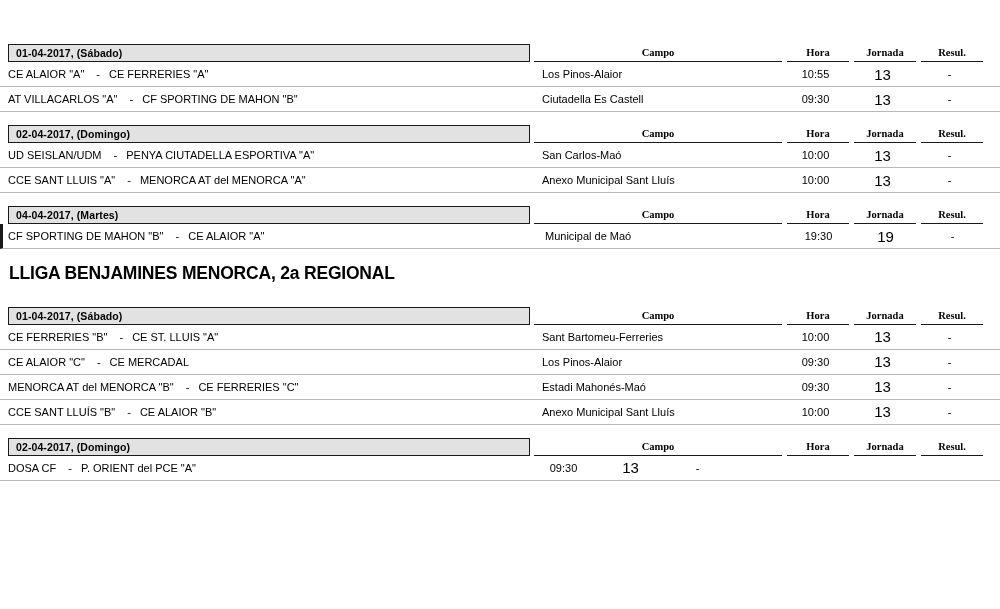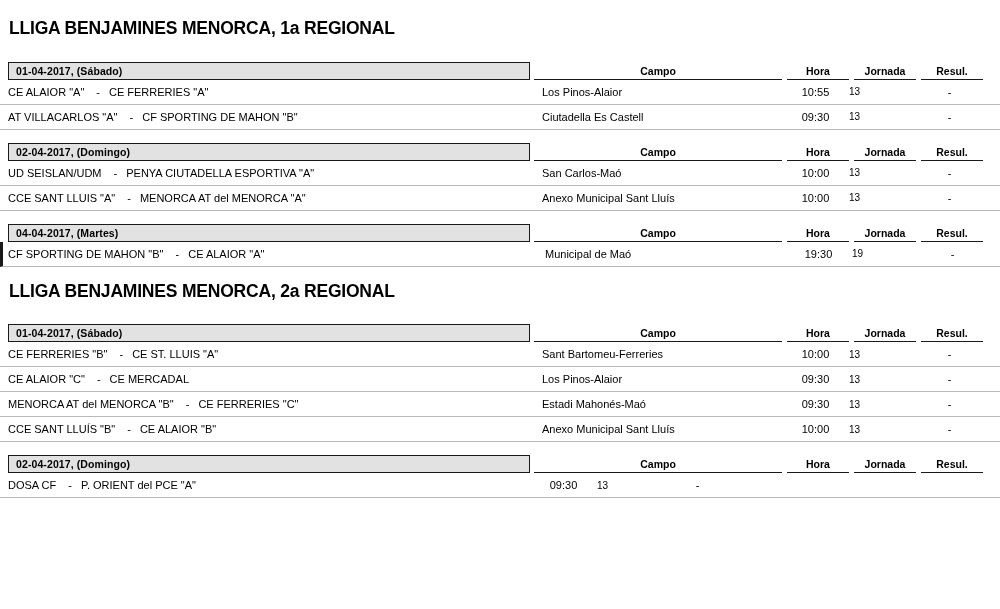--- a/index.html
+++ b/index.html
@@ -69,20 +69,21 @@
   }
 
   .hdr-cell {
     box-sizing: border-box;
     font-size: 10.5px;
     font-weight: bold;
     text-align: center;
     border-bottom: 1.6px solid #1a1a1a;
     padding-bottom: 2px;
     line-height: 12px;
+    font-family: Liberation Serif, serif;
   }
   .hdr-campo   { width: 248px; margin-left: 4px; }
   .hdr-hora    { width: 62px;  margin-left: 5px; }
   .hdr-jornada { width: 62px;  margin-left: 5px; }
   .hdr-resul   { width: 62px;  margin-left: 5px; }
 
   
   .match-row {
     display: flex;
     align-items: center;
@@ -117,43 +118,42 @@
   }
   .cell-hora {
     box-sizing: border-box;
     width: 67px;
     font-size: 11px;
     text-align: center;
   }
   .cell-jornada {
     box-sizing: border-box;
     width: 67px;
-    font-size: 10px;
-    text-align: left;
+    font-size: 15px;
+    text-align: center;
   }
   .cell-resul {
     box-sizing: border-box;
     width: 67px;
     font-size: 11px;
     text-align: center;
   }
 
   .spacer-sm { height: 12px; }
   .spacer-md { height: 23px; }
   .spacer-title { height: 16px; }
   .spacer-title-top { height: 20px; }
 </style>
 </head>
 <body>
 
 <div class="page">
   <div id="root">
       <div class="competition">
         <div class="spacer-title-top"></div>
-        <div class="comp-title">LLIGA BENJAMINES MENORCA, 1a REGIONAL</div>
         <div class="spacer-md"></div>
         <div class="day-group">
           <div class="day-row">
             <div class="date-box">01-04-2017,  (Sábado)</div>
             <div class="hdr-cells">
               <div class="hdr-cell hdr-campo">Campo</div>
               <div class="hdr-cell hdr-hora">Hora</div>
               <div class="hdr-cell hdr-jornada">Jornada</div>
               <div class="hdr-cell hdr-resul">Resul.</div>
             </div>

